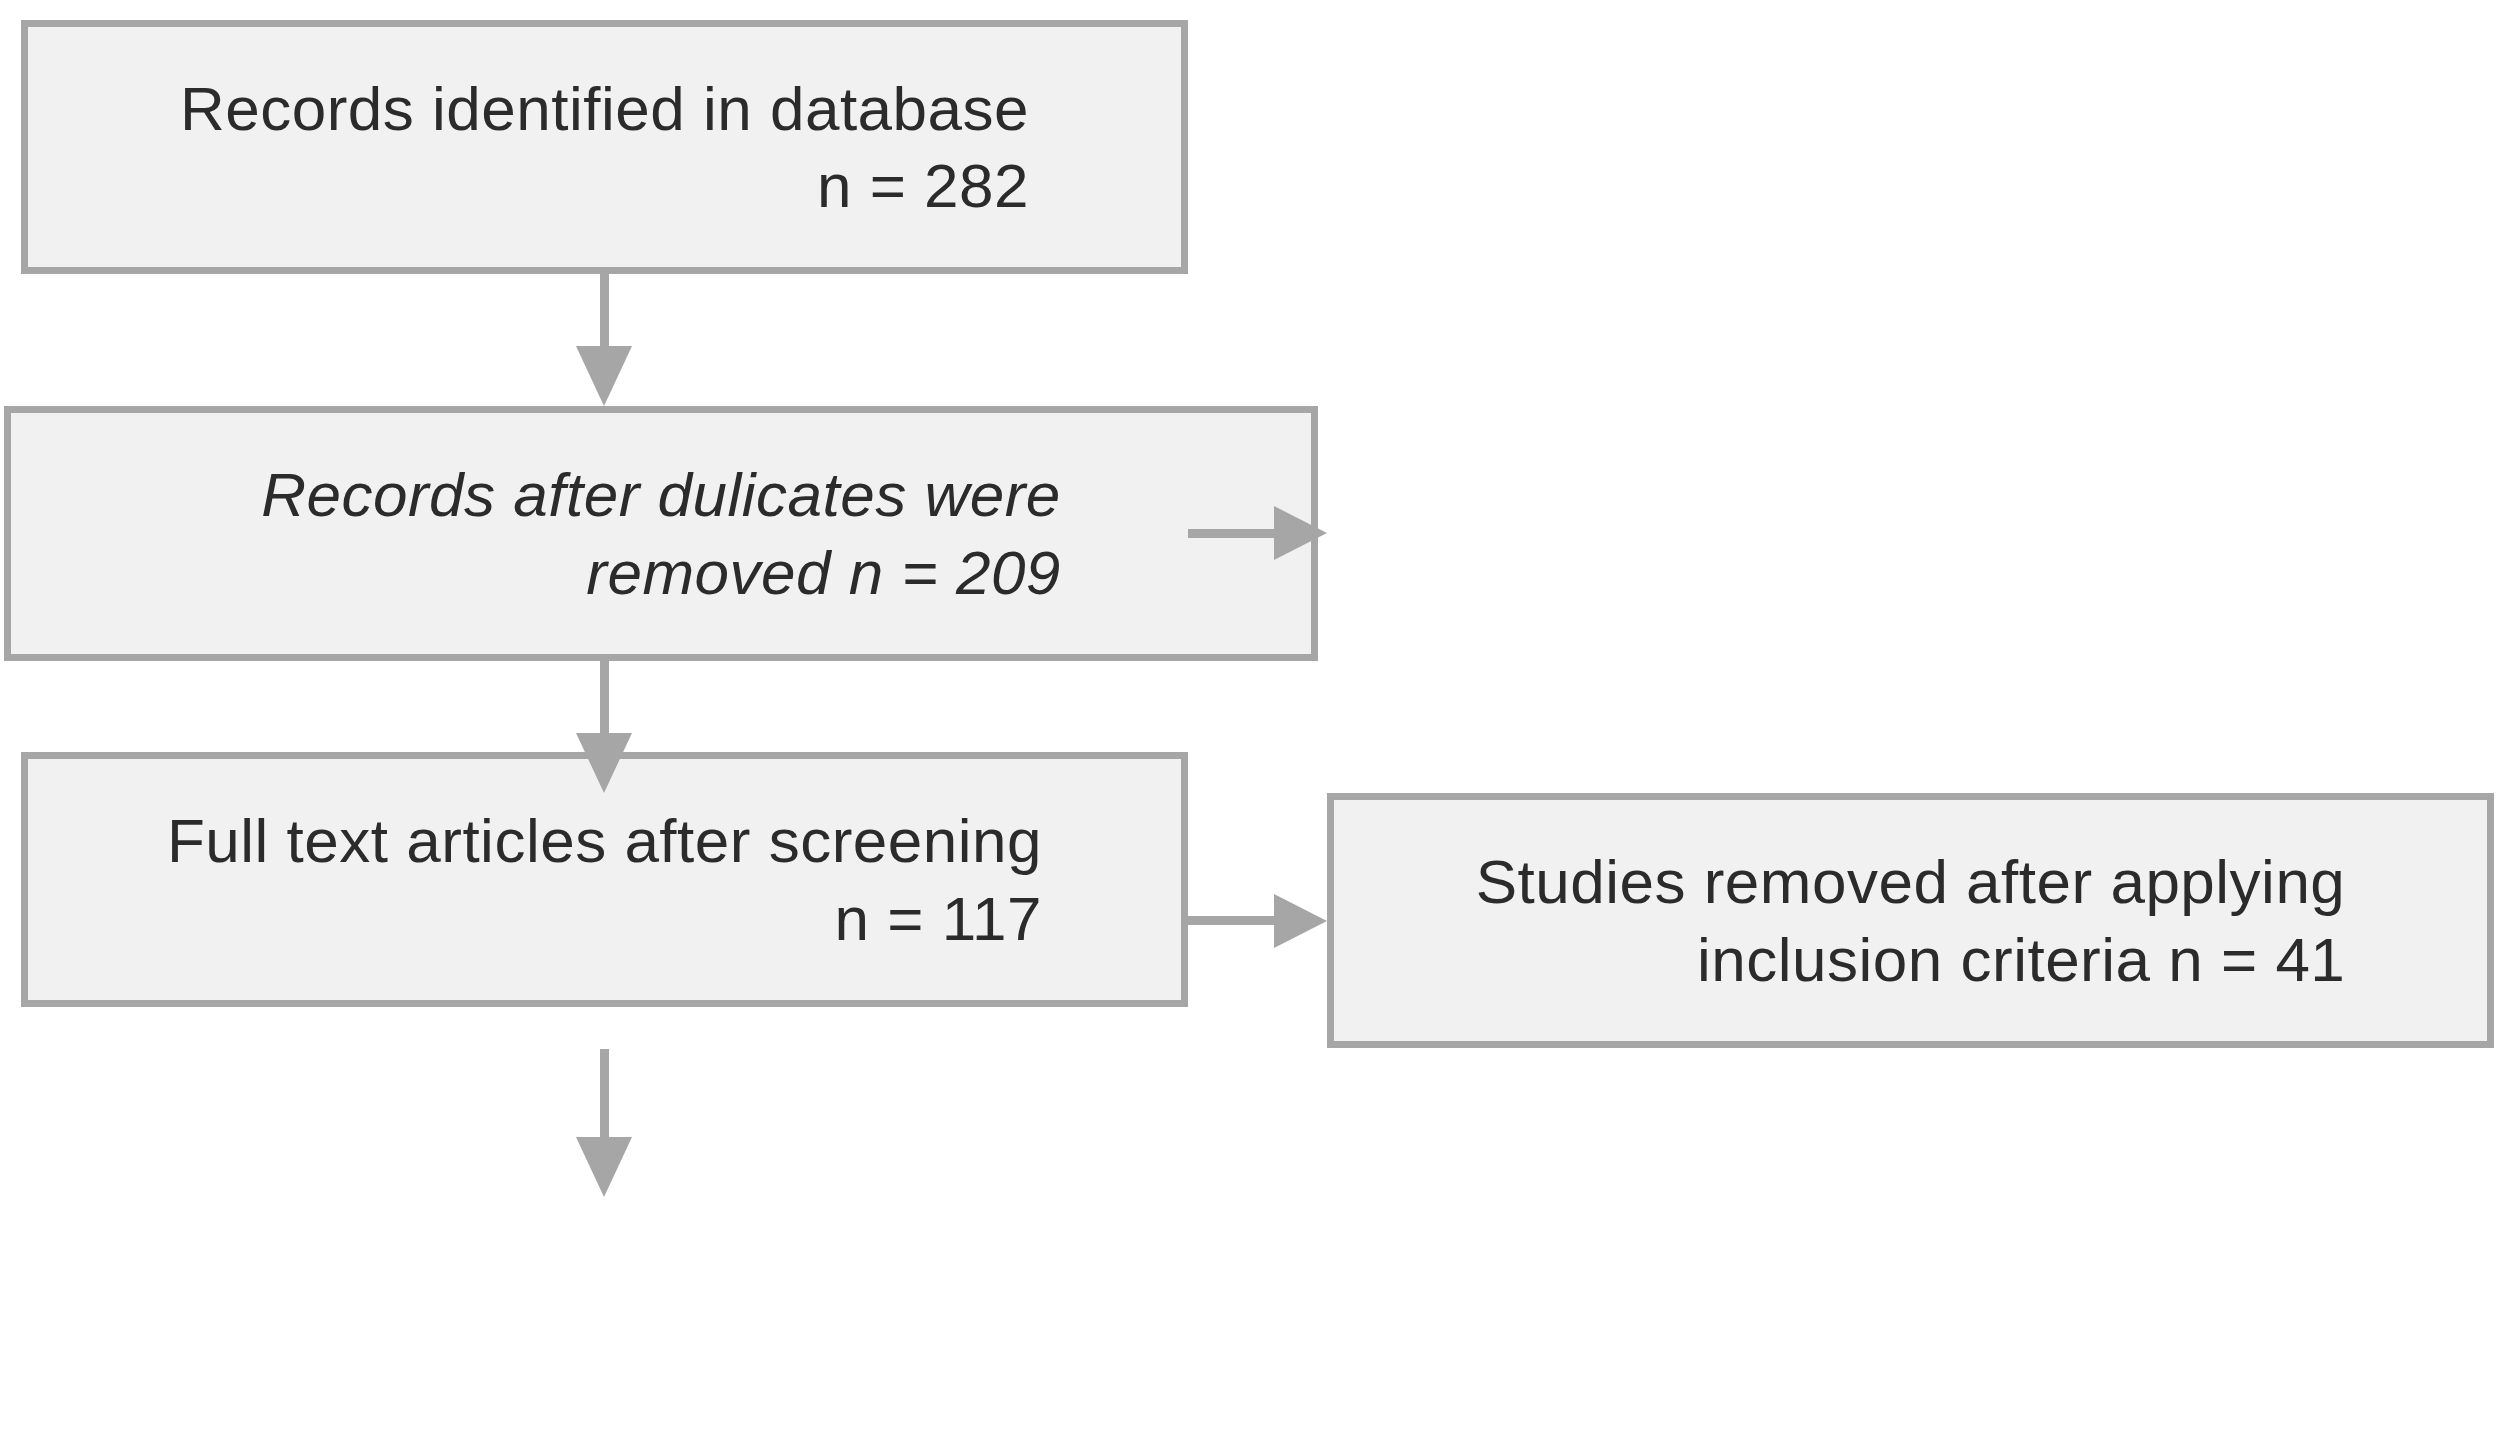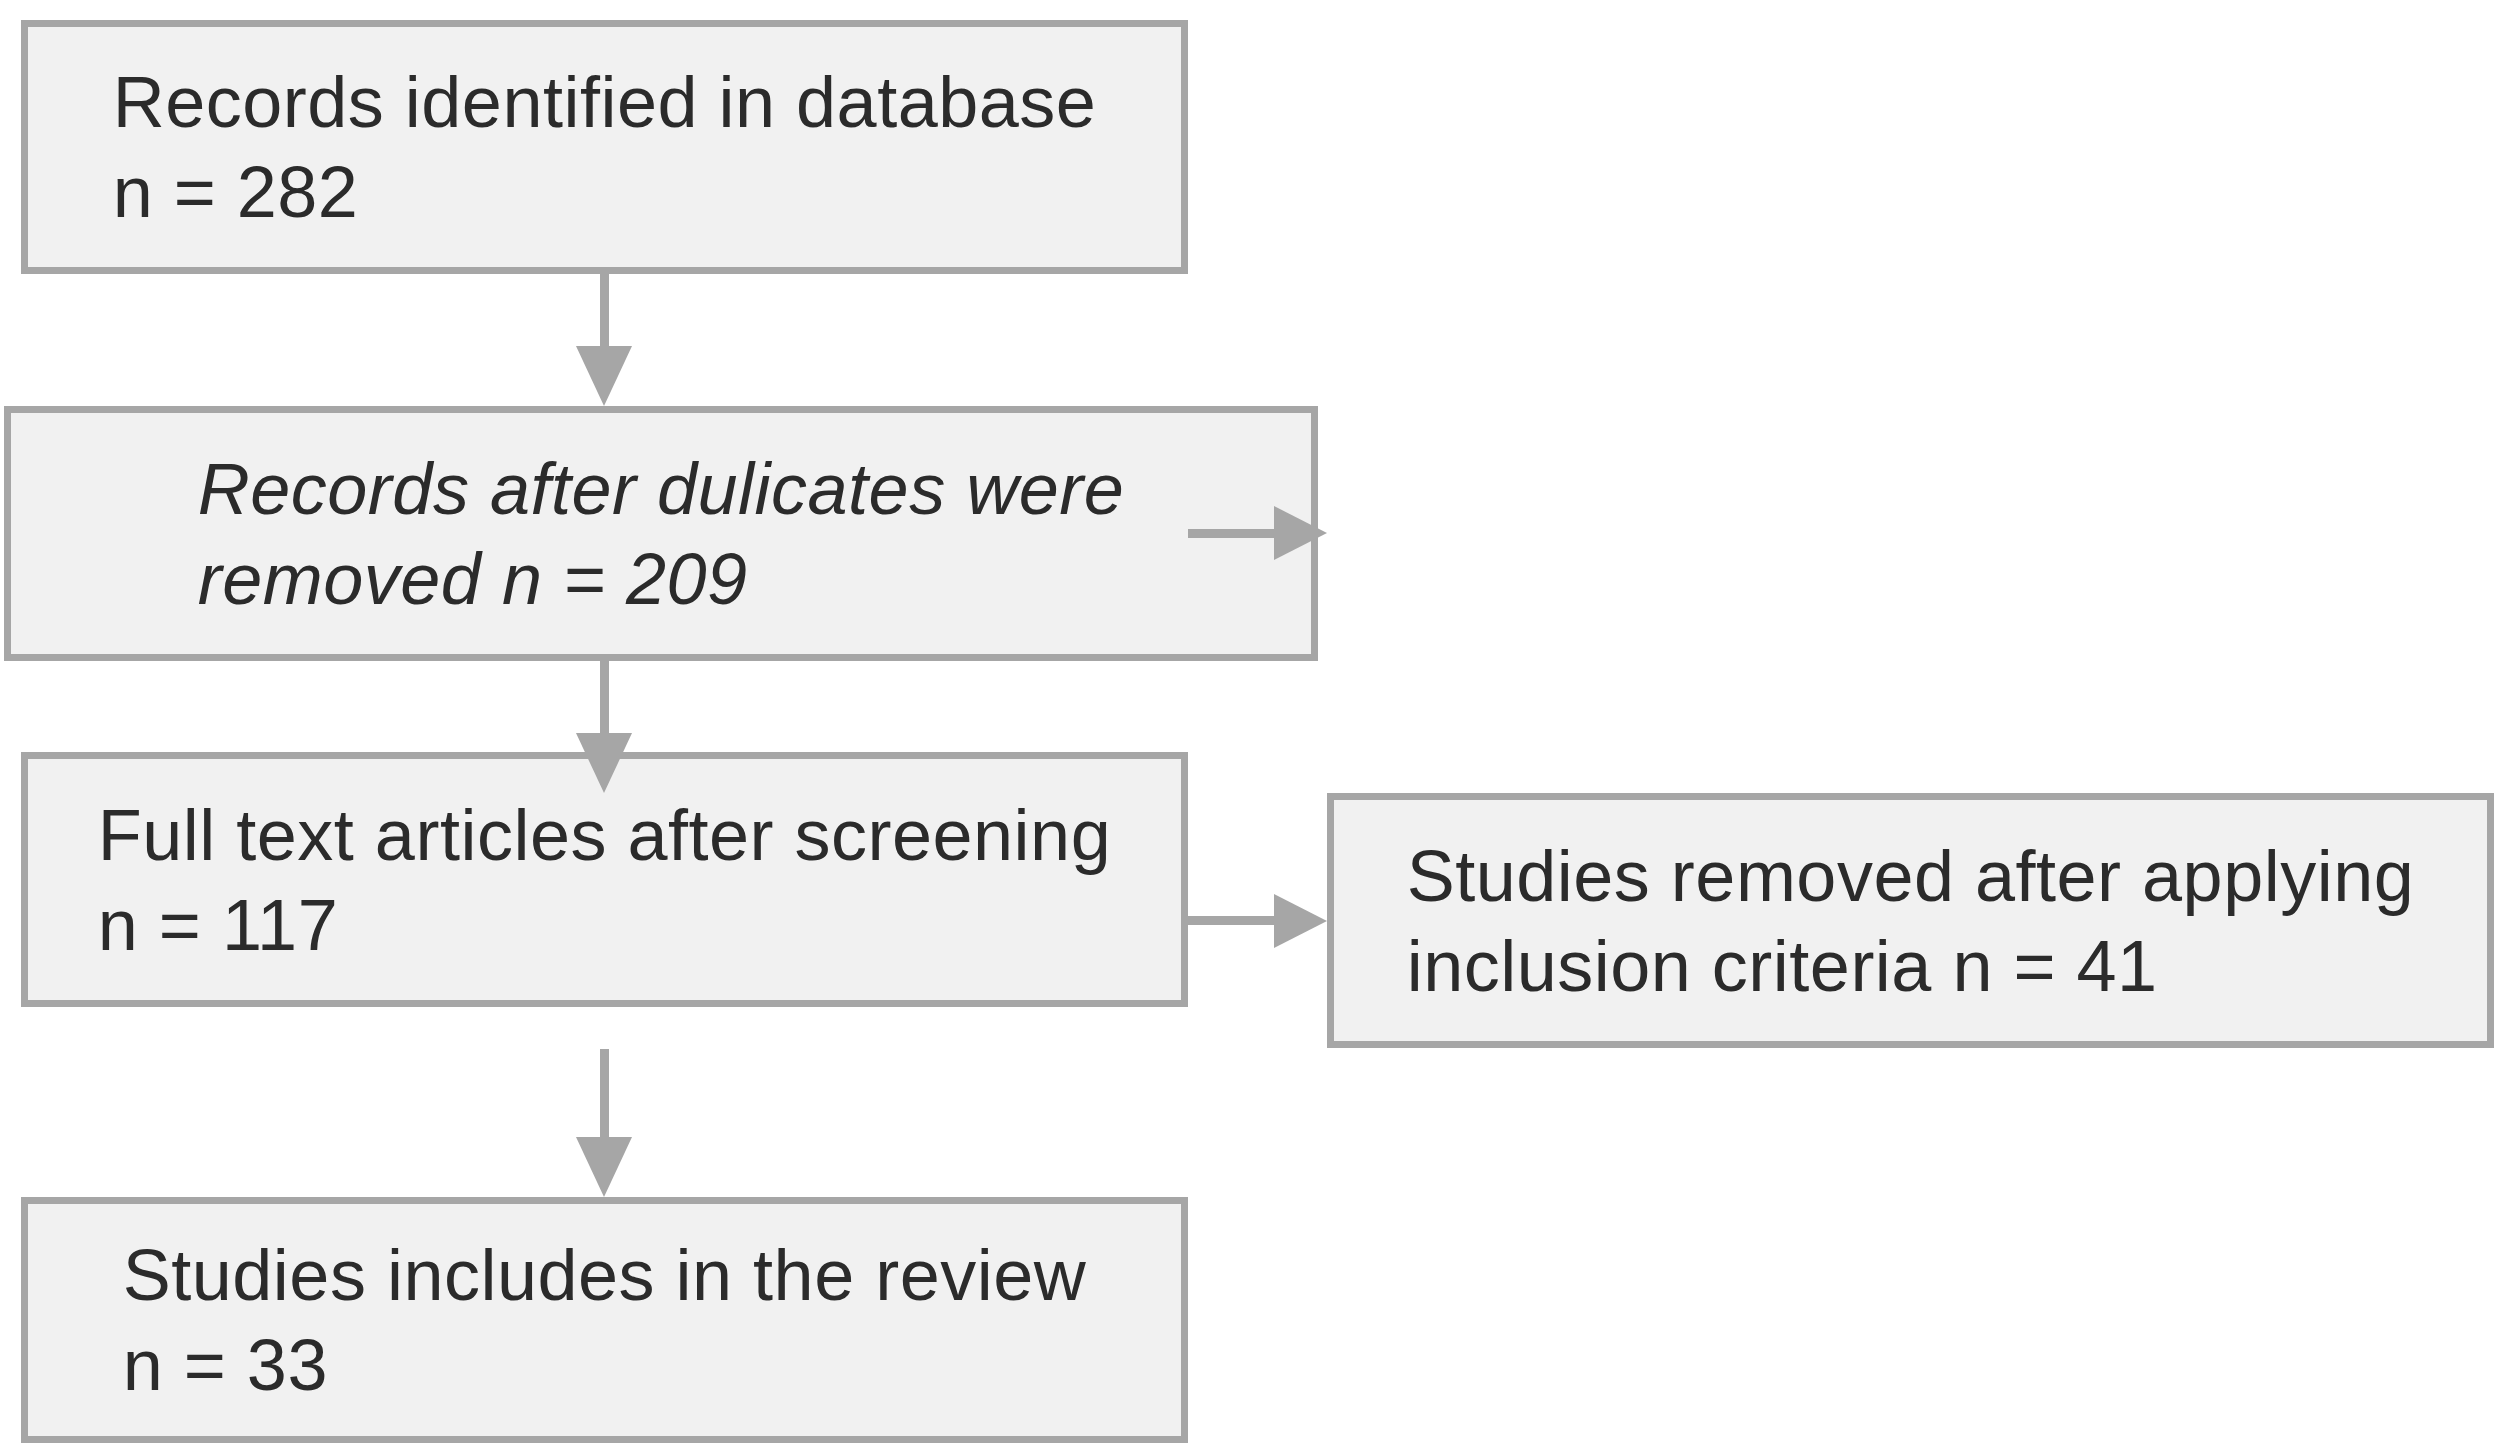--- a/index.html
+++ b/index.html
@@ -26,23 +26,23 @@
     position: absolute;
     box-sizing: border-box;
     background: var(--box-fill);
     border: 7.3px solid var(--box-border);
     display: flex;
     align-items: center;
     justify-content: center;
   }
   .box-text {
     white-space: pre-line;
-    text-align: left;
+    text-align: right;
     color: var(--text);
-    font-size: 72px;
+    font-size: 62px;
     line-height: 1.25;
     letter-spacing: 0.5px;
   }
   
   .box-m1 { left: 21px;   top: 20px;   width: 1167px; height: 254px; }
   .box-m2 { left: 4px;   top: 406px;  width: 1314px; height: 255px; font-style: italic; }
   .box-m3 { left: 21px;   top: 752px;  width: 1167px; height: 255px; }
   .box-m4 { left: 21px;   top: 1197px; width: 1167px; height: 246px; }
   
   .box-s1 { left: 1327px; top: 406px;  width: 1167px; height: 255px; }
@@ -87,24 +87,20 @@
   <div class="box box-m2">
     <div class="box-text">Records after dulicates were
 removed n = 209</div>
   </div>
 
   <div class="box box-m3">
     <div class="box-text">Full text articles after screening
 n = 117</div>
   </div>
 
-  <div class="box box-m4">
-    <div class="box-text">Studies includes in the review
-n = 33</div>
-  </div>
 
 
   <div class="box box-s2">
     <div class="box-text">Studies removed after applying
 inclusion criteria n = 41</div>
   </div>
 
   <div>
     <div class="arrow-part stem-v a1-stem"></div>
     <div class="arrow-part head-down a1-head"></div>

